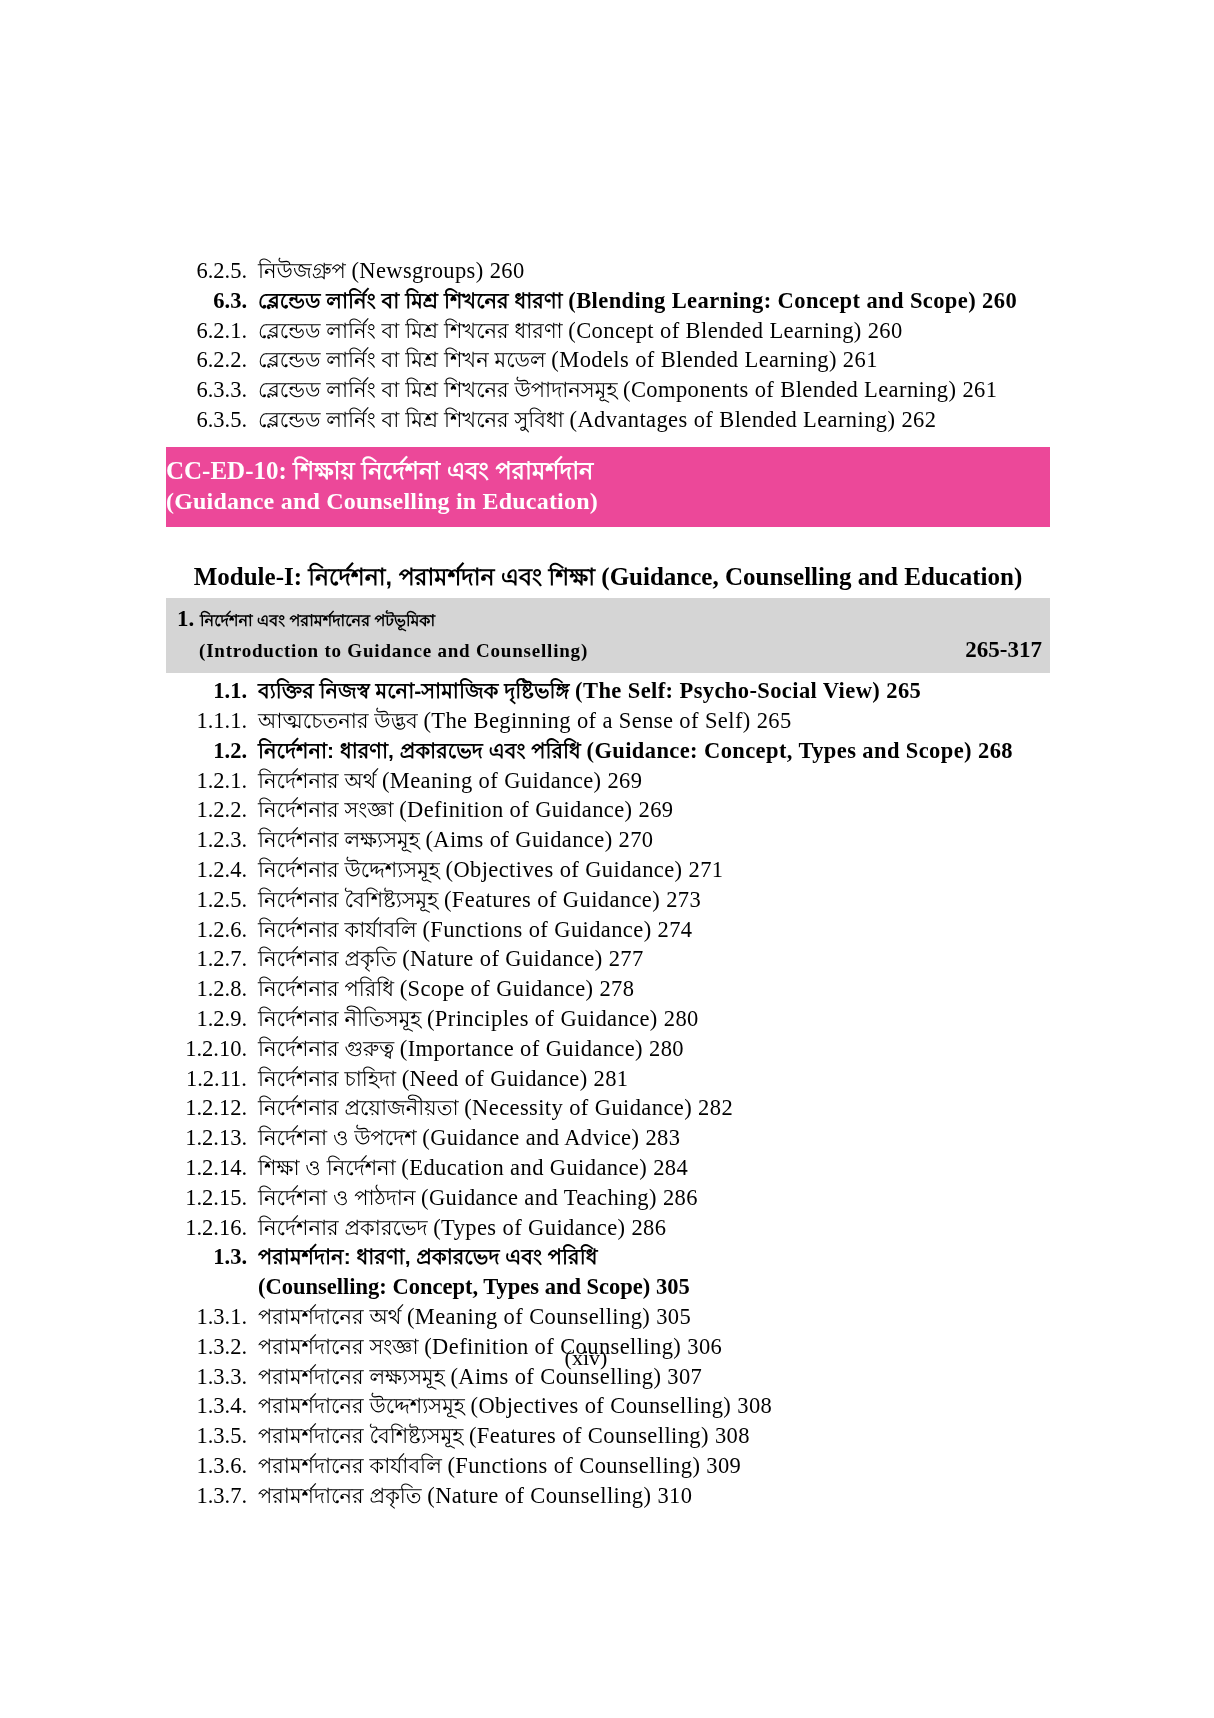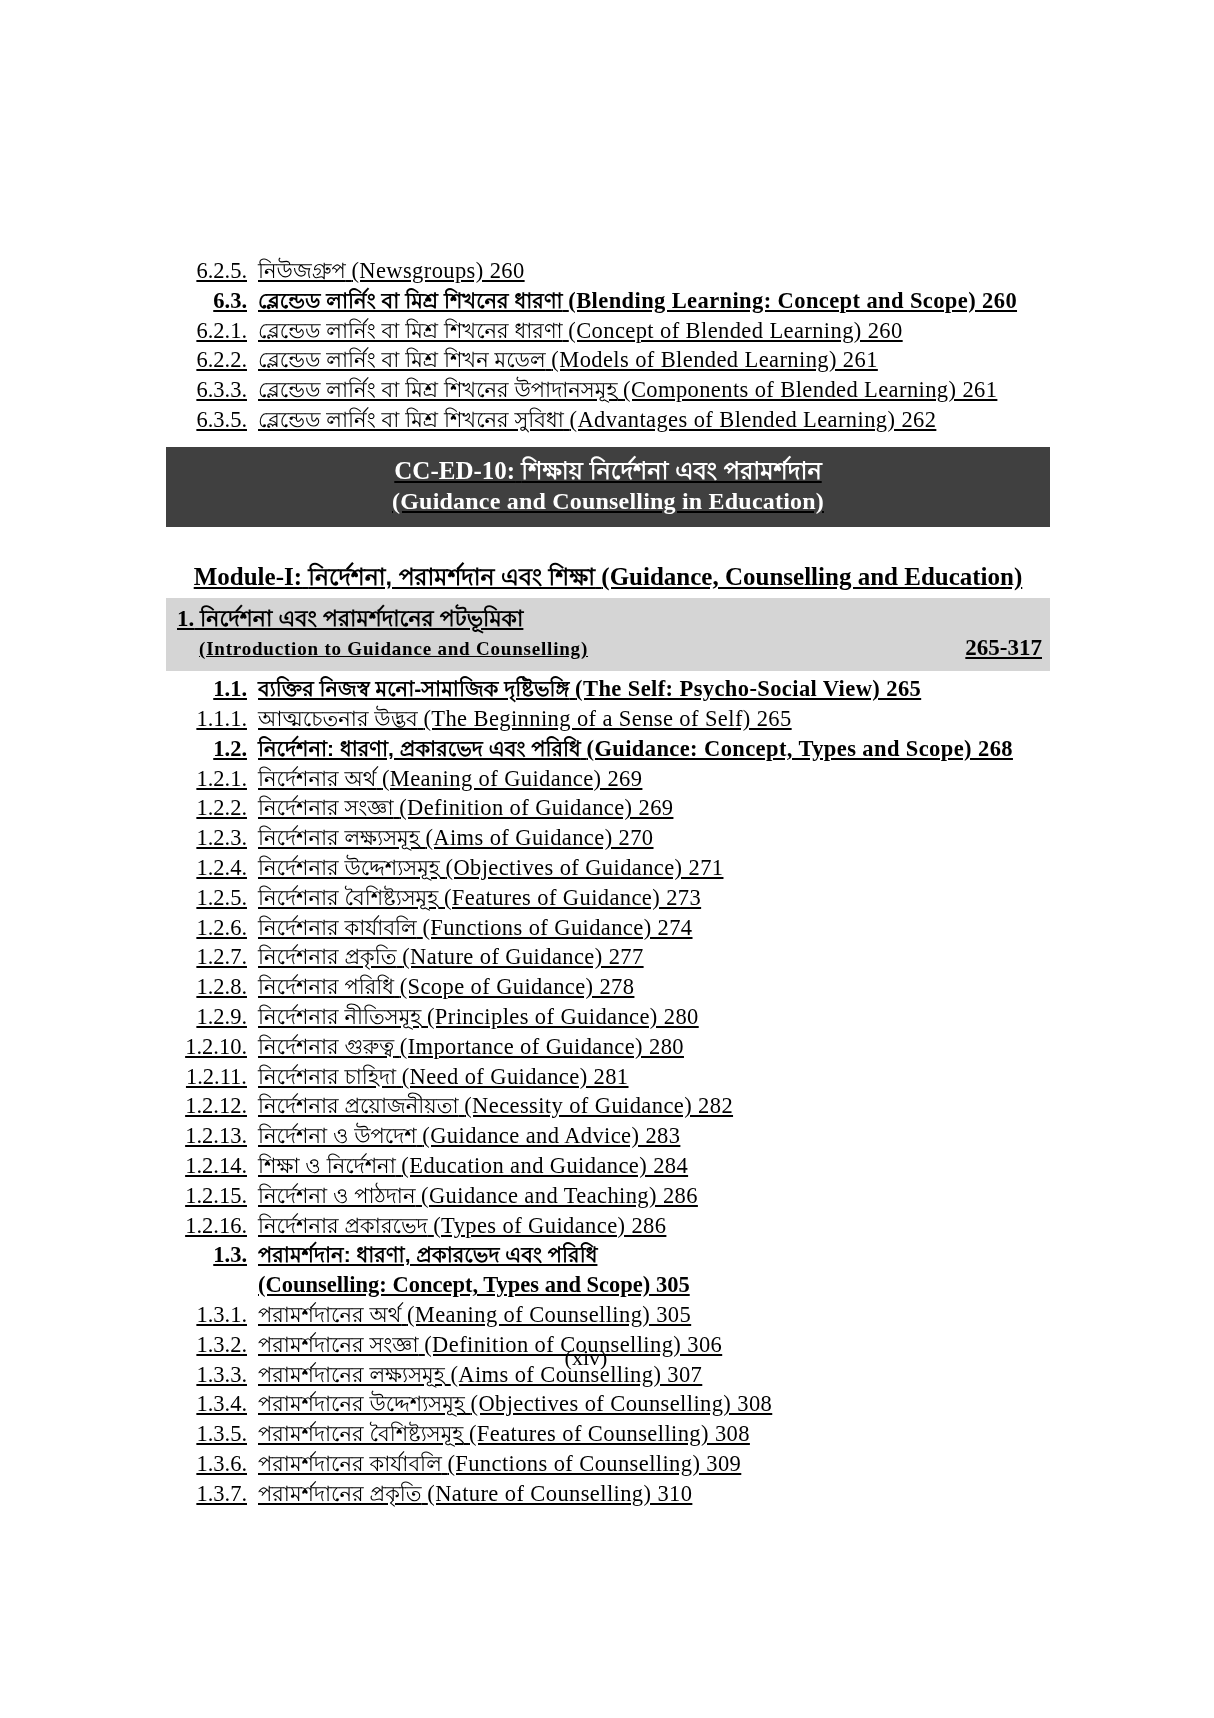--- a/index.html
+++ b/index.html
@@ -20,21 +20,20 @@
     left: 0;
     top: 0;
     width: 1214px;
     height: 1718px;
   }
   .content {
     position: absolute;
     left: 166px;
     top: 258px;
     width: 884px;
-    text-decoration: underline;
   }
 
   
   .toc-line {
     display: flex;
     align-items: baseline;
     font-size: 22.5px;
     line-height: 26.2px;
     white-space: nowrap;
     margin-bottom: 3.6px;
@@ -55,23 +54,23 @@
   .en { font-family: "Liberation Serif", "DejaVu Serif", serif; }
   .bold .num,
   .bold .txt { font-weight: bold; }
   .bold .bn { font-weight: bold; }
   .sub-en {
     letter-spacing: 0.4px;
   }
 
   
   .banner {
-    background: #404040;
+    background: #ec4899;
     color: #ffffff;
-    text-align: center;
+    text-align: left;
     padding: 9px 0 11px 0;
     margin-top: 14px;
     margin-bottom: 0;
     width: 884px;
   }
   .banner-l1 {
     font-size: 25px;
     font-weight: bold;
     line-height: 30px;
     white-space: nowrap;
@@ -102,21 +101,21 @@
     width: 884px;
     padding: 6px 0 8px 0;
     box-sizing: border-box;
   }
   .chapter-l1 {
     font-size: 23px;
     font-weight: bold;
     padding-left: 11px;
     line-height: 29px;
   }
-  .chapter-l1 .bn { font-size: 22px; font-weight: bold; }
+  .chapter-l1 .bn { font-size: 16px; font-weight: bold; }
   .chapter-l2 {
     display: flex;
     justify-content: space-between;
     align-items: baseline;
     padding-left: 33px;
     padding-right: 8px;
     line-height: 29px;
   }
   .chapter-l2 .title {
     font-size: 19px;

